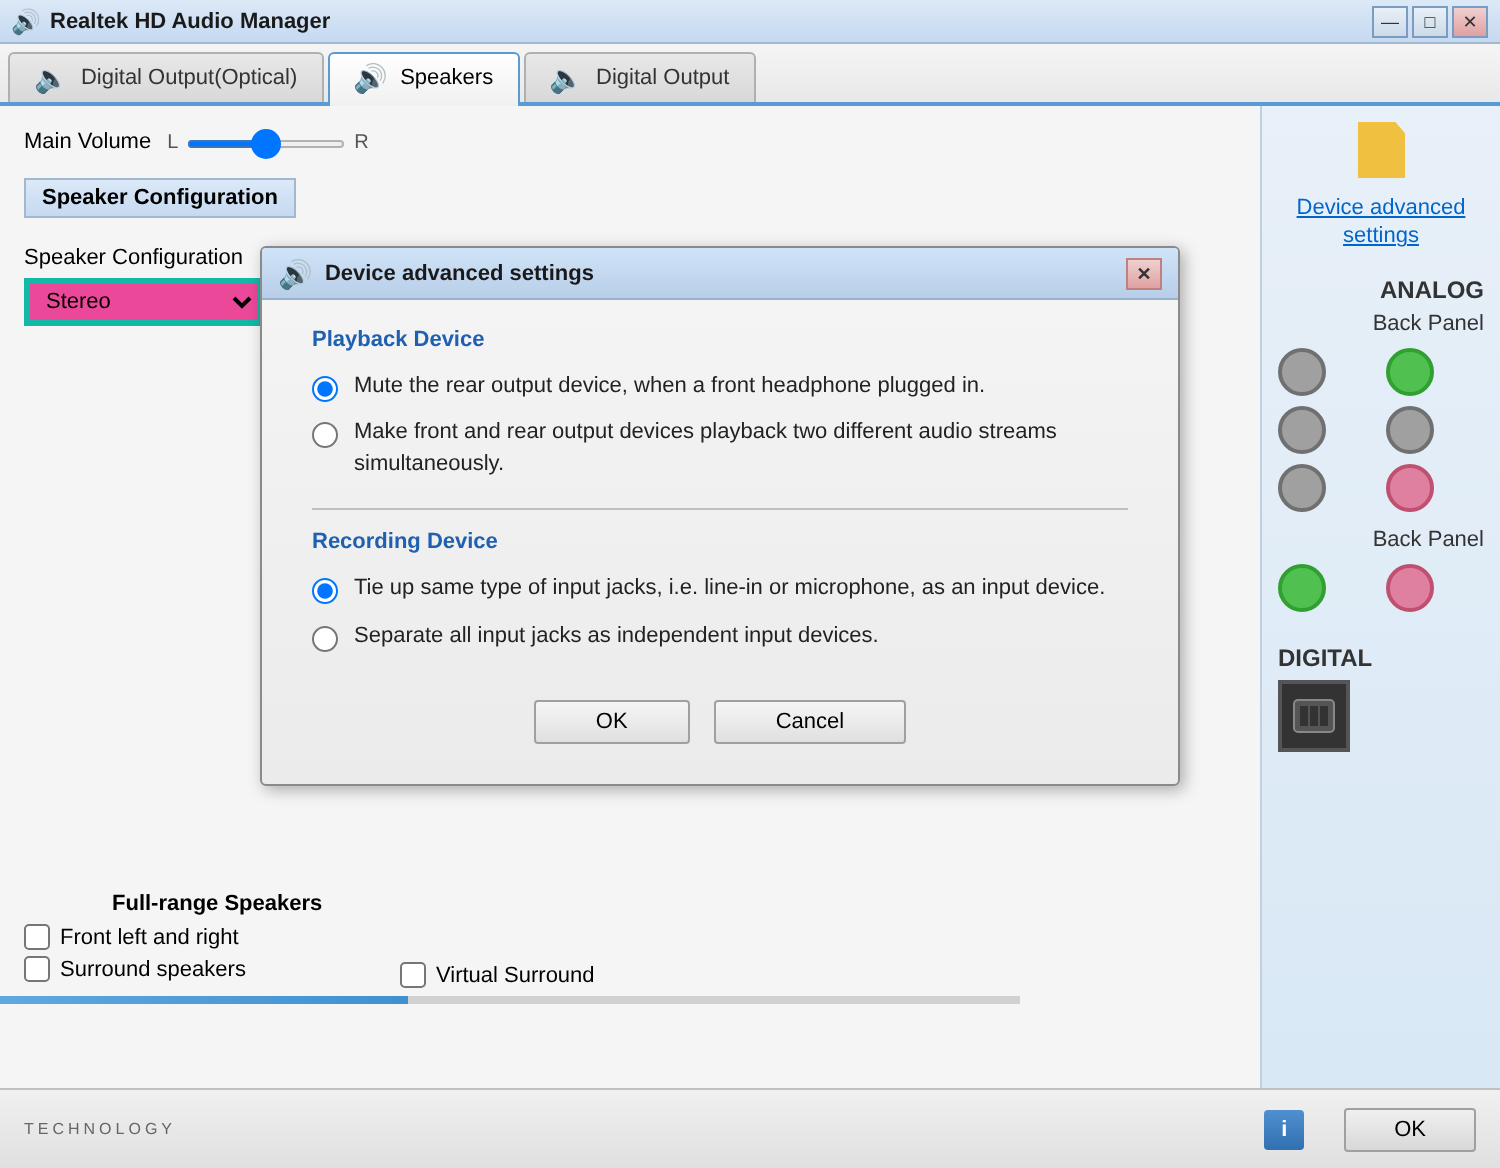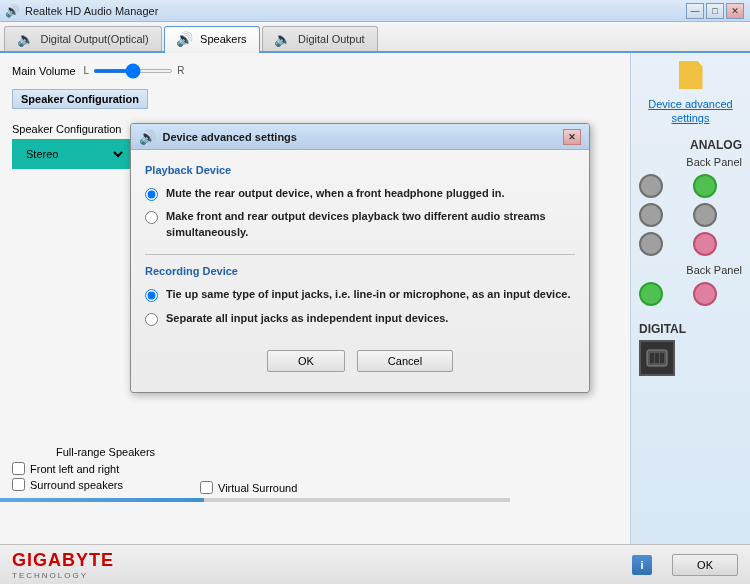--- a/index.html
+++ b/index.html
@@ -27,20 +27,21 @@
       height: 14px;
       margin-right: 5px;
       display: flex;
       align-items: center;
       justify-content: center;
     }
     .titlebar-title {
       flex: 1;
       font-size: 11px;
       color: #1a1a1a;
+      font-weight: bold;
     }
     .titlebar-controls {
       display: flex;
       gap: 2px;
     }
     .titlebar-btn {
       width: 18px;
       height: 16px;
       border: 1px solid #7a9cc0;
       background: linear-gradient(to bottom, #e8f0f8, #ccdae8);
@@ -177,21 +178,21 @@
       border: 2px solid #555;
       display: flex;
       align-items: center;
       justify-content: center;
       margin-top: 4px;
     }
 
     
     .volume-section {
       display: flex;
-      align-items: flex-start;
+      align-items: flex-end;
       margin-bottom: 12px;
     }
     .volume-label {
       font-size: 11px;
       margin-right: 8px;
     }
     .slider-container {
       display: flex;
       align-items: center;
       gap: 4px;
@@ -207,22 +208,22 @@
       font-weight: bold;
       background: linear-gradient(to bottom, #dce9f8, #c5d9f0);
       border: 1px solid #a0b8d0;
       padding: 3px 8px;
       display: inline-block;
       margin-bottom: 6px;
     }
     .speaker-config-dropdown {
       width: 120px;
       padding: 2px 4px;
-      border: 6px solid #14b8a6;
-      background: #14b8a6;
+      border: 3px solid #14b8a6;
+      background: #ec4899;
       font-size: 11px;
       margin-bottom: 12px;
     }
 
     
     .footer {
       height: 40px;
       background: linear-gradient(to bottom, #f0f0f0, #e0e0e0);
       border-top: 1px solid #c0c0c0;
       display: flex;
@@ -300,21 +301,21 @@
       border: 1px solid #c08080;
       font-size: 9px;
       display: flex;
       align-items: center;
       justify-content: center;
       cursor: pointer;
       color: #333;
       font-weight: bold;
     }
     .dialog-body {
-      padding: 14px 14px;
+      padding: 14px 25px;
     }
     .dialog-section-title {
       font-size: 11px;
       font-weight: bold;
       color: #2060b0;
       margin-bottom: 10px;
     }
     .radio-group {
       margin-bottom: 14px;
     }
@@ -326,21 +327,20 @@
     }
     .radio-item input[type=radio] {
       margin-top: 2px;
       flex-shrink: 0;
     }
     .radio-item label {
       font-size: 11px;
       color: #222;
       line-height: 1.4;
       cursor: pointer;
-      font-weight: bold;
     }
     .dialog-divider {
       height: 1px;
       background: #c0c0c0;
       margin: 10px 0;
     }
     .dialog-buttons {
       display: flex;
       justify-content: center;
       gap: 12px;
@@ -356,21 +356,21 @@
     }
 
     
     .fullrange-section {
       position: absolute;
       bottom: 50px;
       left: 12px;
     }
     .fullrange-title {
       font-size: 11px;
-      font-weight: normal;
+      font-weight: bold;
       margin-bottom: 4px;
       padding-left: 44px;
     }
     .checkbox-item {
       display: flex;
       align-items: center;
       gap: 5px;
       margin-bottom: 3px;
       font-size: 11px;
     }
@@ -549,21 +549,20 @@
             <rect x="10" y="7" width="4" height="10" fill="#333"></rect>
             <rect x="15" y="7" width="4" height="10" fill="#333"></rect>
           </svg>
         </div>
       </div>
     </div>
   </div>
 
   <div class="footer">
     <div>
-      <div class="gigabyte-logo">GIGABYTE</div>
       <div class="gigabyte-sub">TECHNOLOGY</div>
     </div>
     <div style="display:flex; align-items:center; gap:8px;">
       <div class="info-btn">i</div>
       <button class="ok-btn-footer">OK</button>
     </div>
   </div>
 </div>
 
 </body></html>

